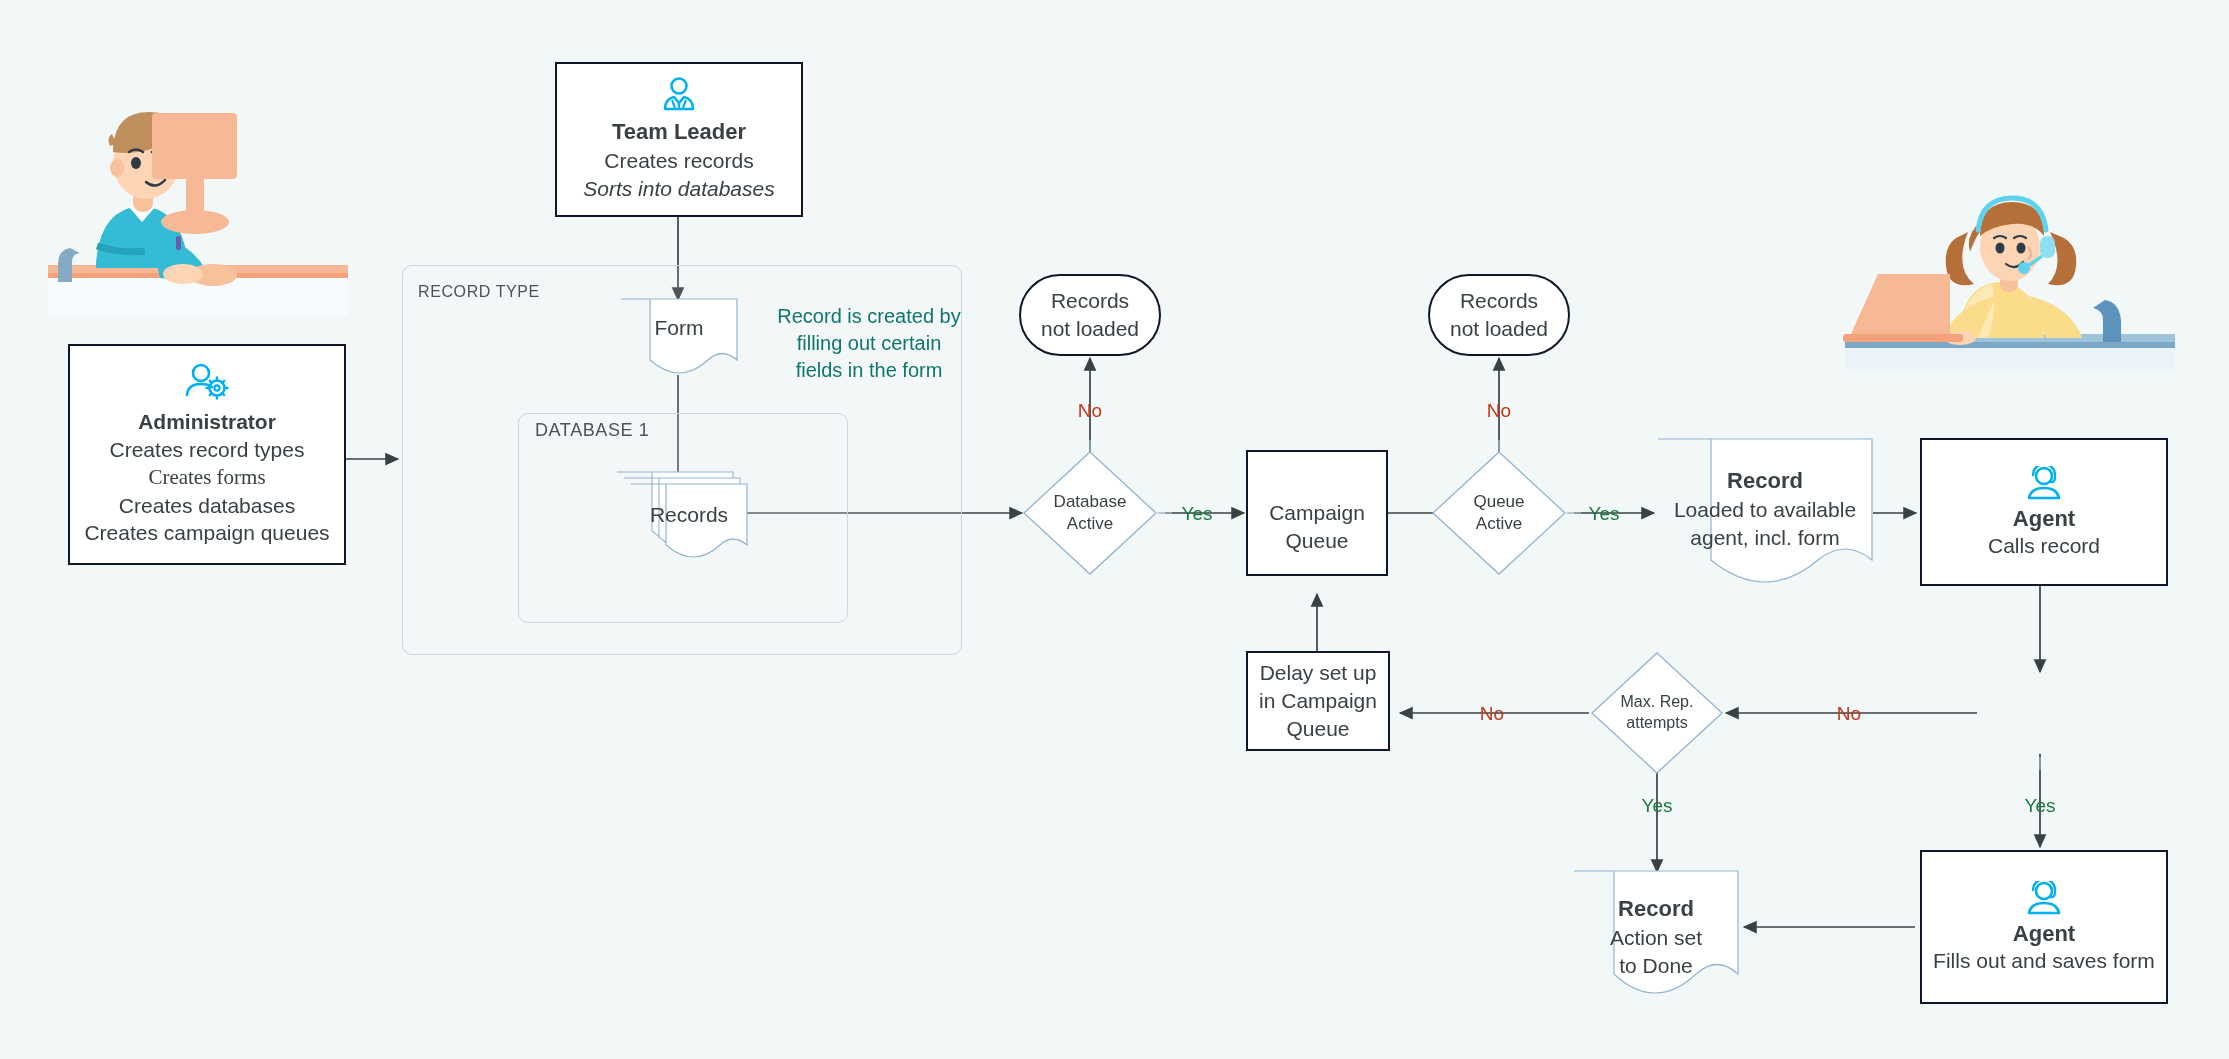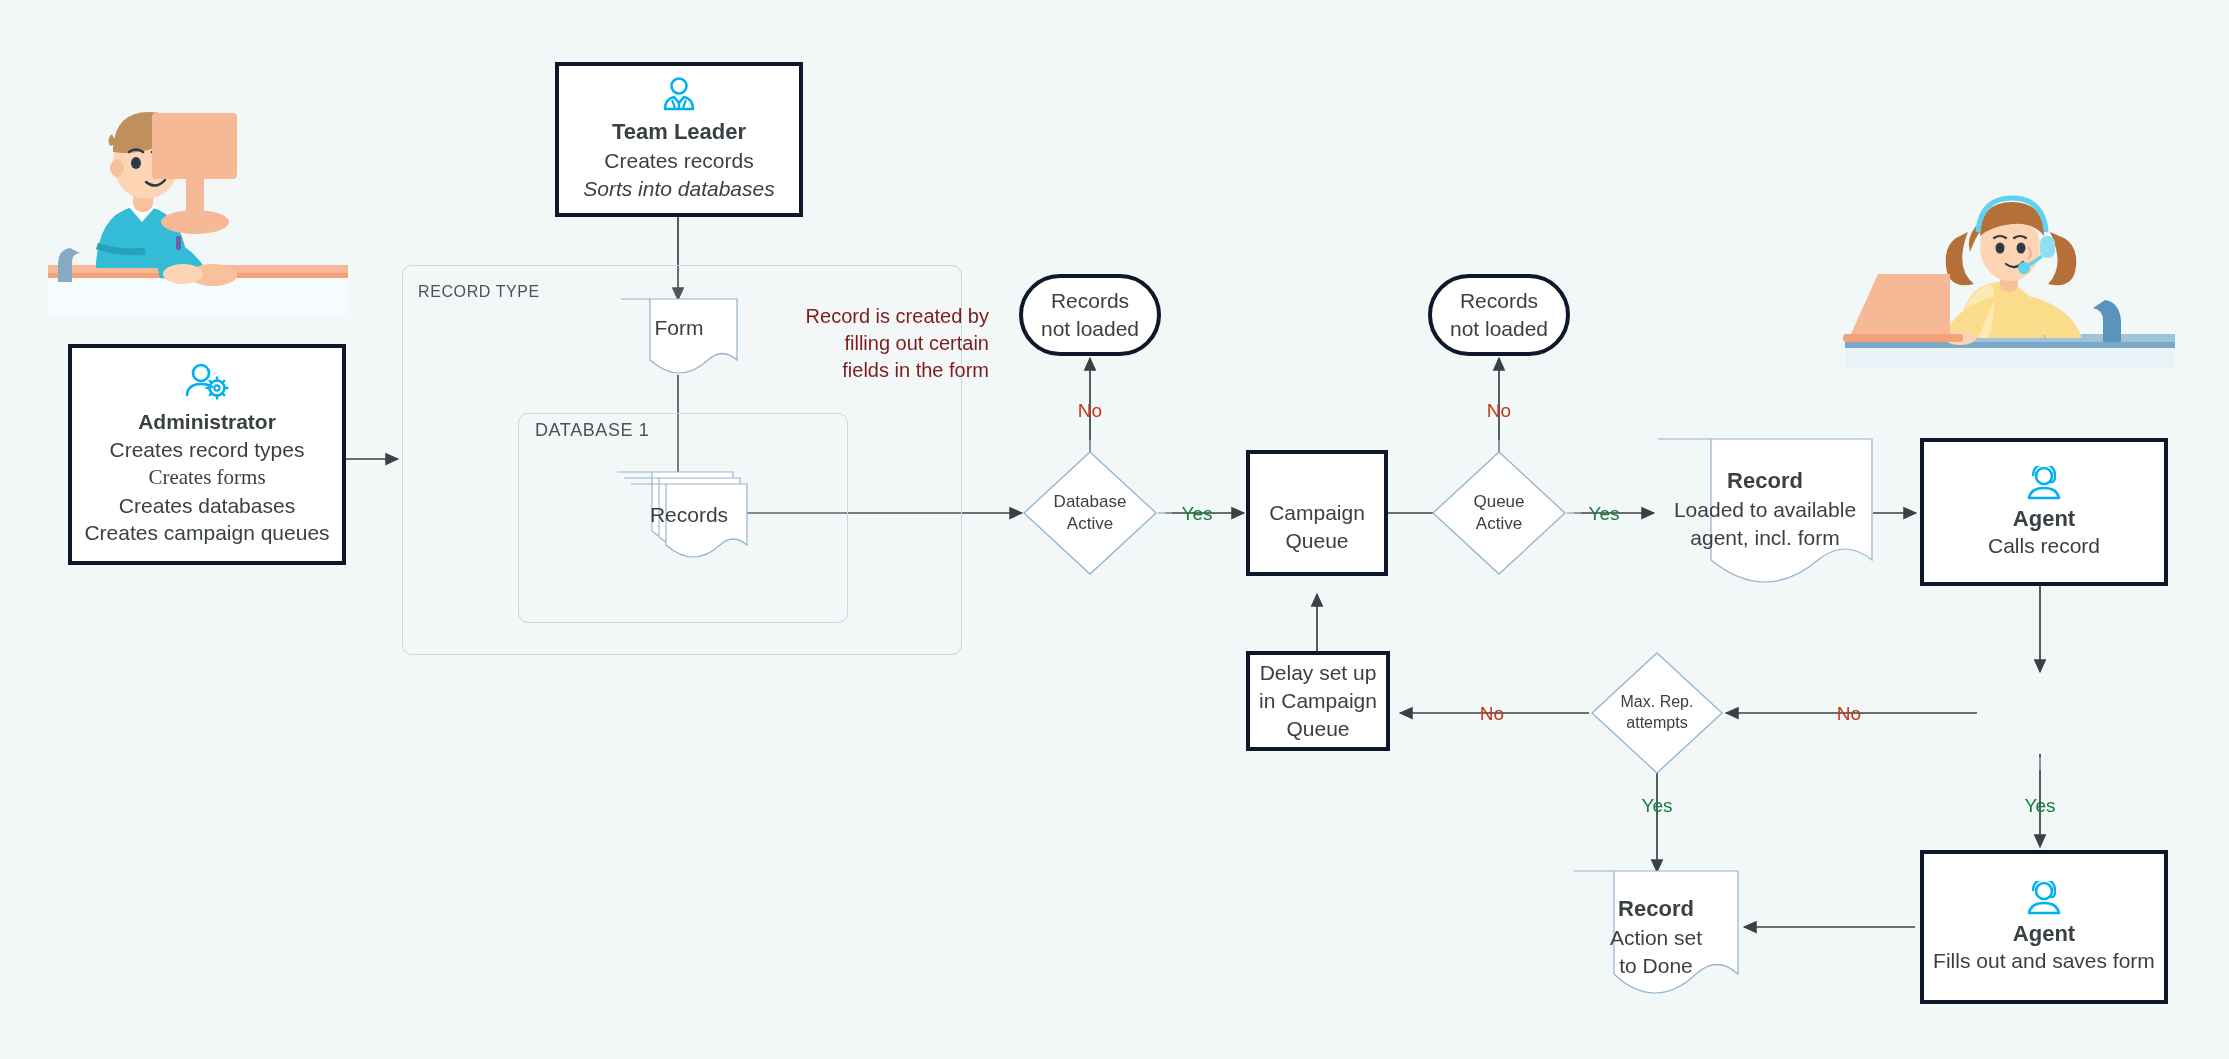--- a/index.html
+++ b/index.html
@@ -8,31 +8,31 @@
     background:#f2f7f8;
     font-family:"Liberation Sans", sans-serif;
     color:#3a4145;
     overflow:hidden;
     position:relative;
   }
   #stage{position:absolute;left:0;top:0;width:2229px;height:1059px;}
   svg.layer{position:absolute;left:0;top:0;width:2229px;height:1059px;overflow:visible;}
   .node{position:absolute;box-sizing:border-box;display:flex;flex-direction:column;
         align-items:center;justify-content:center;text-align:center;}
-  .boxed{background:#ffffff;border:4px solid #0f172a;}
+  .boxed{background:#ffffff;border:2px solid #0f172a;}
   .title{font-weight:bold;}
   .lbl{line-height:1.32;}
   .group{position:absolute;box-sizing:border-box;border:1px solid #cdd6da;border-radius:10px;background:rgba(255,255,255,0.10);}
   .grouptitle{position:absolute;font-size:16px;letter-spacing:.6px;color:#4b5358;}
   .yes{fill:#1a7a3c;}
   .no{fill:#c0391b;}
   .edgetext{font-family:"Liberation Sans", sans-serif;font-size:19px;}
   .icon{display:block;}
   .wavebox{position:absolute;}
-  .note{position:absolute;font-size:20px;line-height:1.35;color:#7f1d1d;text-align:right;}
+  .note{position:absolute;font-size:20px;line-height:1.35;color:#0f766e;text-align:center;}
 </style>
 </head>
 <body style="background: rgb(242, 247, 248);">
 
 <div id="stage">
 
   <svg class="layer" viewBox="0 0 2229 1059">
     <g>
 
       <rect x="48" y="275" width="300" height="40" fill="#f6fbfd"></rect>

